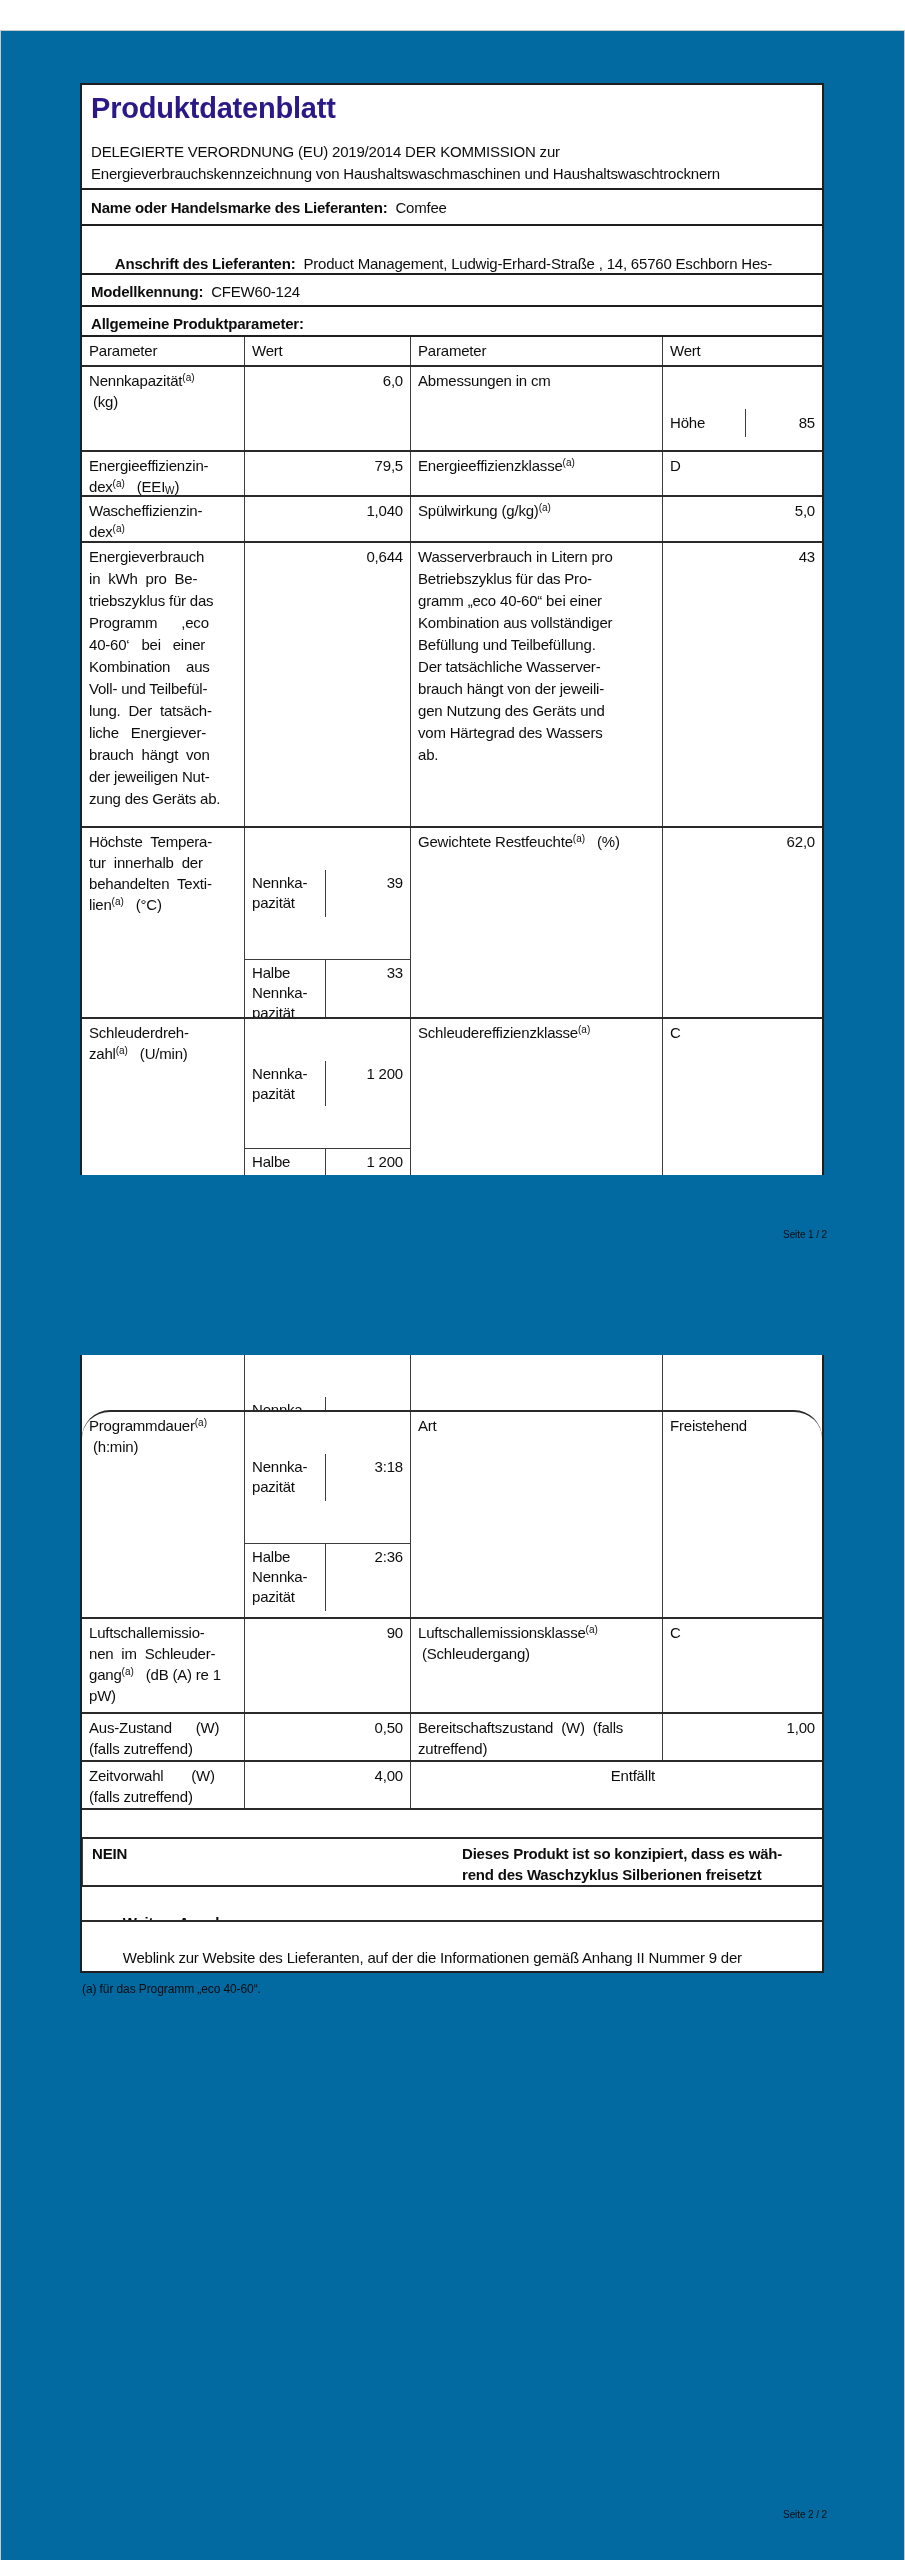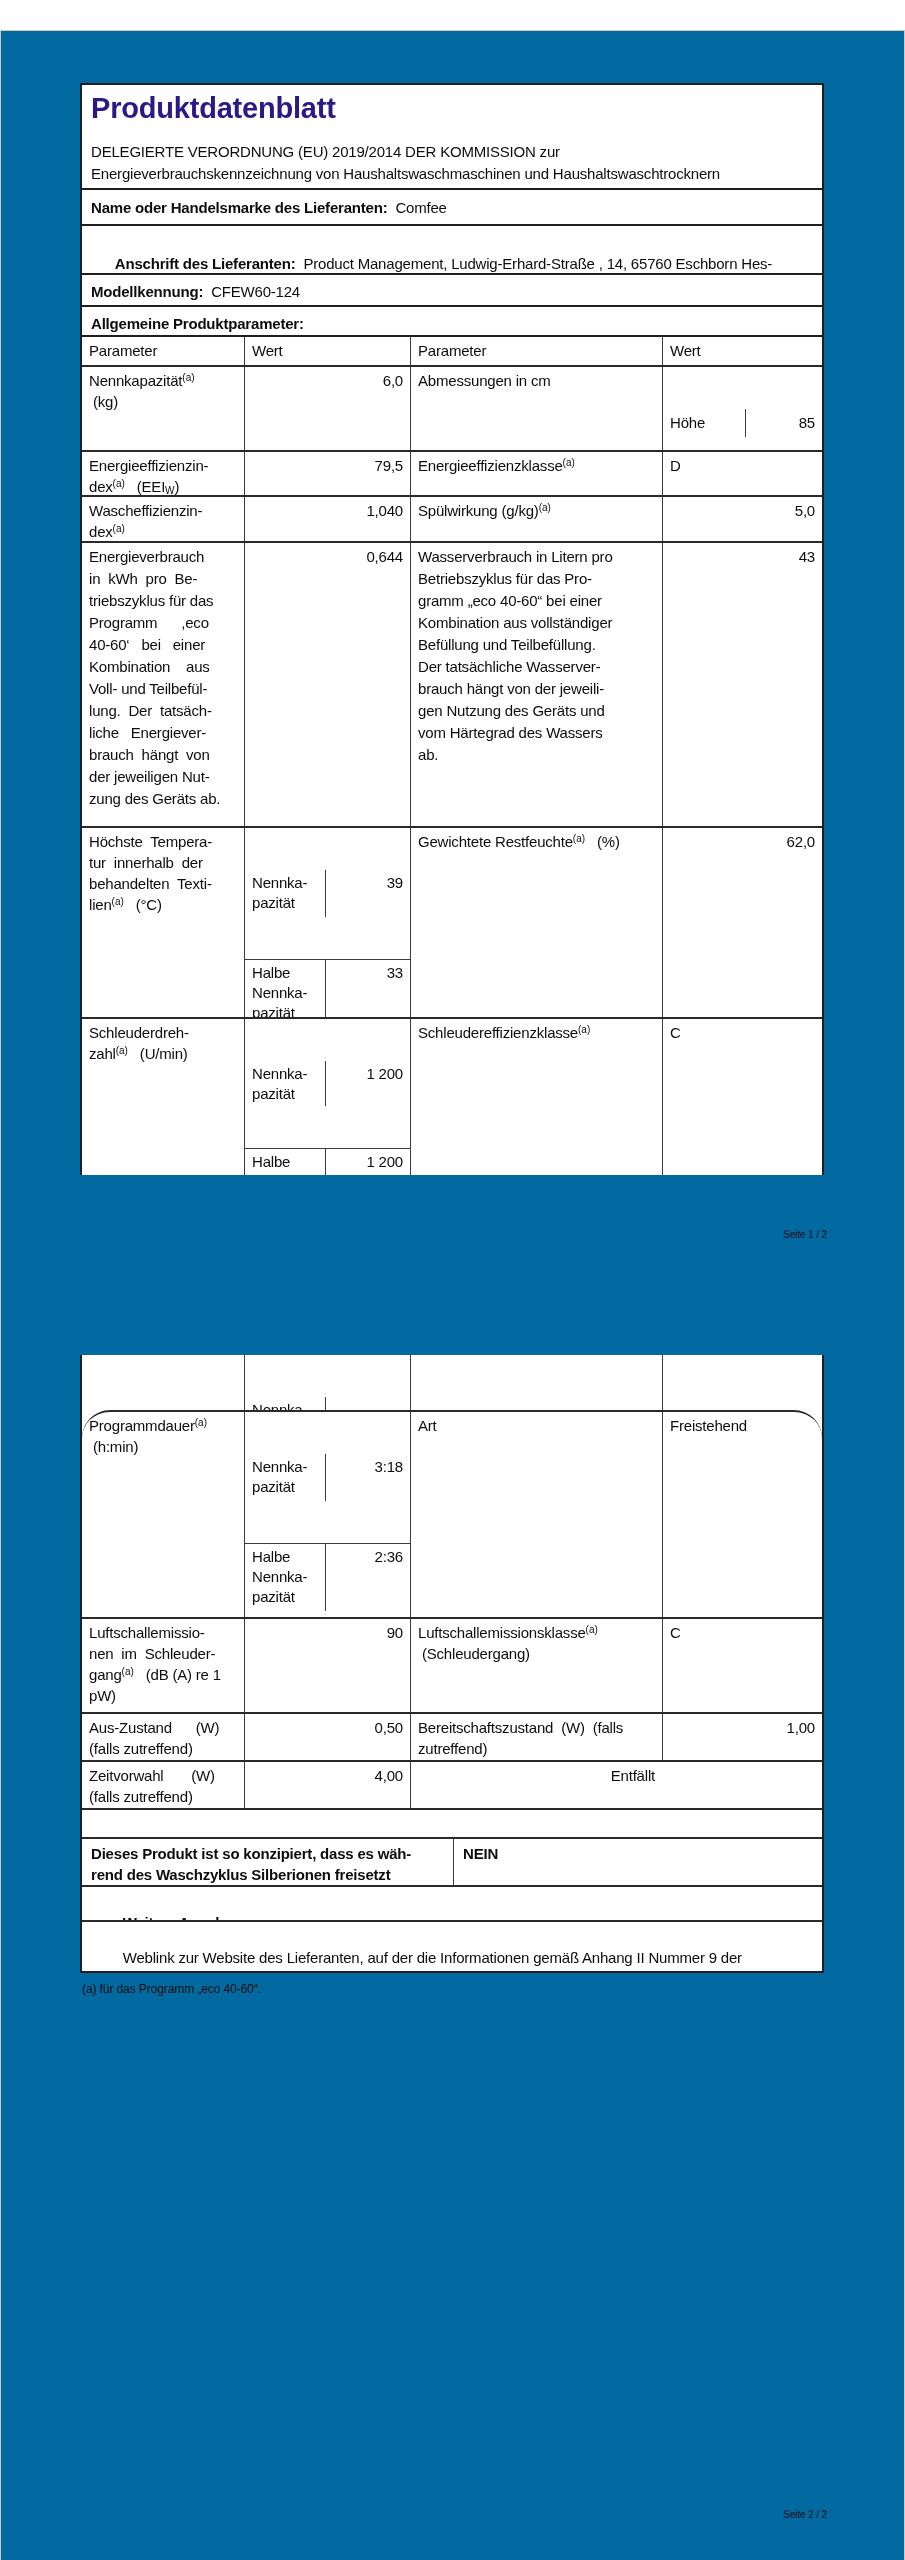--- a/index.html
+++ b/index.html
@@ -261,23 +261,23 @@
 (falls zutreffend)</div>
         <div class="c num">4,00</div>
         <div class="c num">Entfällt</div>
       </div>
 
       <div class="wide-row bold" style="height:29px;border-bottom:none;">
         
       </div>
 
       <div class="split-row" style="height:48px;">
+        <div class="cell right-cell bold">NEIN</div>
         <div class="cell bold">Dieses Produkt ist so konzipiert, dass es wäh-
 rend des Waschzyklus Silberionen freisetzt</div>
-        <div class="cell right-cell bold">NEIN</div>
       </div>
 
       <div class="wide-row bold" style="height:35px;">
         <span>Weitere Angaben:</span>
       </div>
 
       <div class="wide-row" style="height:53px;border-bottom:2px solid #1f1f1f;">
         <span>Weblink zur Website des Lieferanten, auf der die Informationen gemäß Anhang II Nummer 9 der
 Verordnung (EU) 2019/2023 der Kommission zu finden sind:  www.midea.com/de</span>
       </div>

